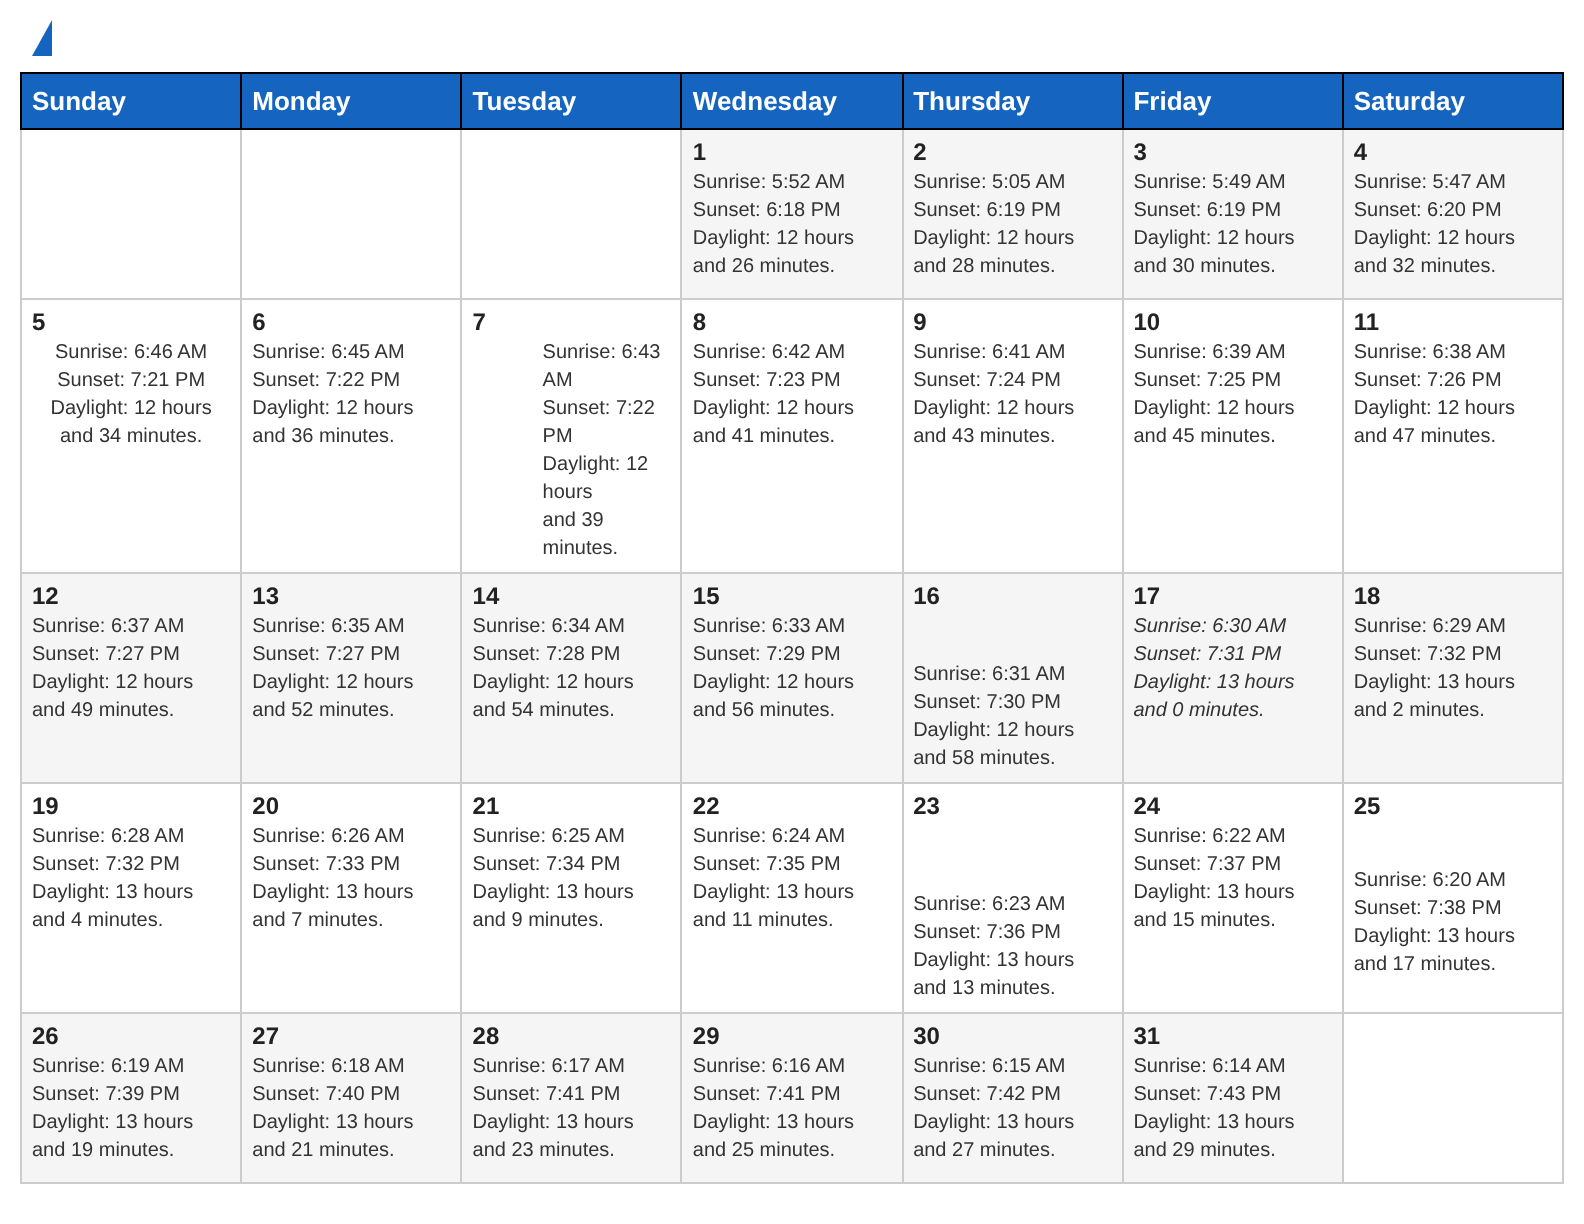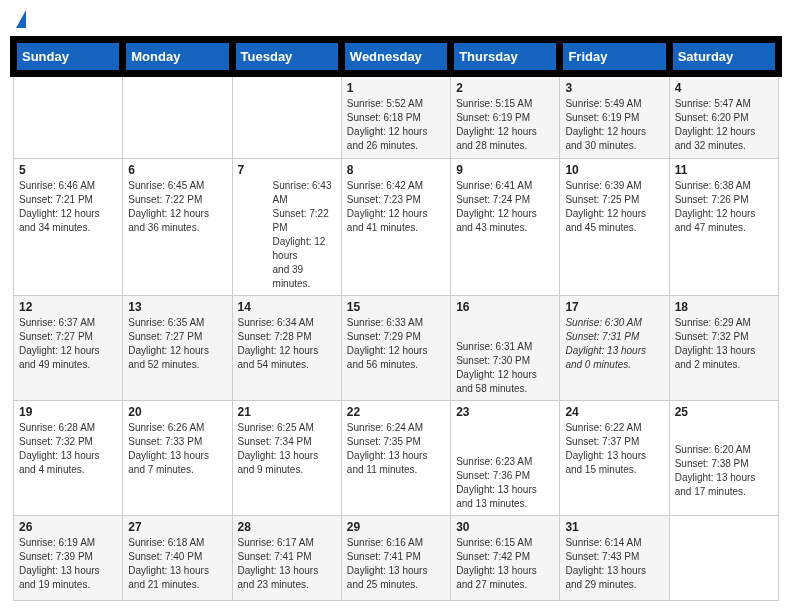--- a/index.html
+++ b/index.html
@@ -54,21 +54,21 @@
       border-collapse: collapse;
       table-layout: fixed;
     }
     thead tr th {
       background: #1565c0;
       color: #fff;
       text-align: left;
       padding: 6px 5px;
       font-size: 13px;
       font-weight: bold;
-      border: 7px solid #000000;
+      border: 1px solid #000000;
     }
     tbody tr td {
       border: 1px solid #ccc;
       vertical-align: top;
       padding: 4px 5px;
       font-size: 10.5px;
       color: #222;
       height: 85px;
       background: #fff;
     }
@@ -125,21 +125,21 @@
         <td class="empty-cell"></td>
         <td>
           <div class="day-number">1</div>
           <div class="day-info" style="white-space: pre-line;">Sunrise: 5:52 AM
 Sunset: 6:18 PM
 Daylight: 12 hours
 and 26 minutes.</div>
         </td>
         <td>
           <div class="day-number">2</div>
-          <div class="day-info" style="white-space: pre-line;">Sunrise: 5:15 AM
+          <div class="day-info" style="white-space: pre-line;">Sunrise: 5:05 AM
 Sunset: 6:19 PM
 Daylight: 12 hours
 and 28 minutes.</div>
         </td>
         <td>
           <div class="day-number">3</div>
           <div class="day-info" style="white-space: pre-line;">Sunrise: 5:49 AM
 Sunset: 6:19 PM
 Daylight: 12 hours
 and 30 minutes.</div>
@@ -148,21 +148,21 @@
           <div class="day-number">4</div>
           <div class="day-info" style="white-space: pre-line;">Sunrise: 5:47 AM
 Sunset: 6:20 PM
 Daylight: 12 hours
 and 32 minutes.</div>
         </td>
       </tr>
       <tr>
         <td>
           <div class="day-number">5</div>
-          <div class="day-info" style="white-space: pre-line;">Sunrise: 6:46 AM
+          <div class="day-info" style="white-space: pre-line; text-align: center;">Sunrise: 6:46 AM
 Sunset: 7:21 PM
 Daylight: 12 hours
 and 34 minutes.</div>
         </td>
         <td>
           <div class="day-number">6</div>
           <div class="day-info" style="white-space: pre-line;">Sunrise: 6:45 AM
 Sunset: 7:22 PM
 Daylight: 12 hours
 and 36 minutes.</div>

